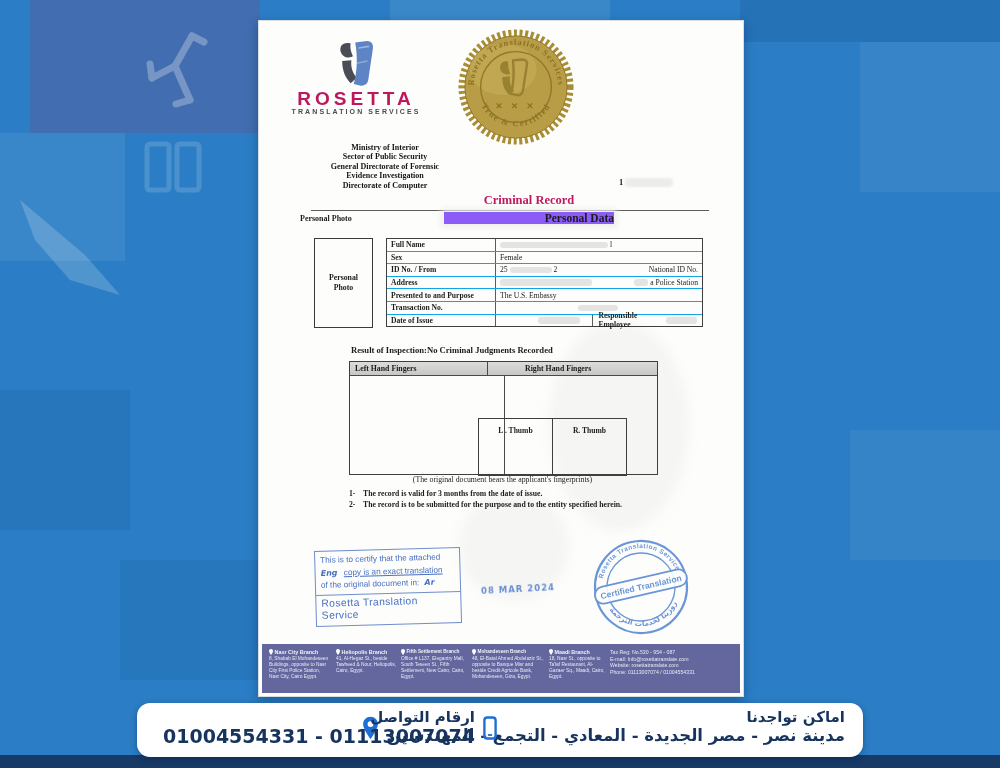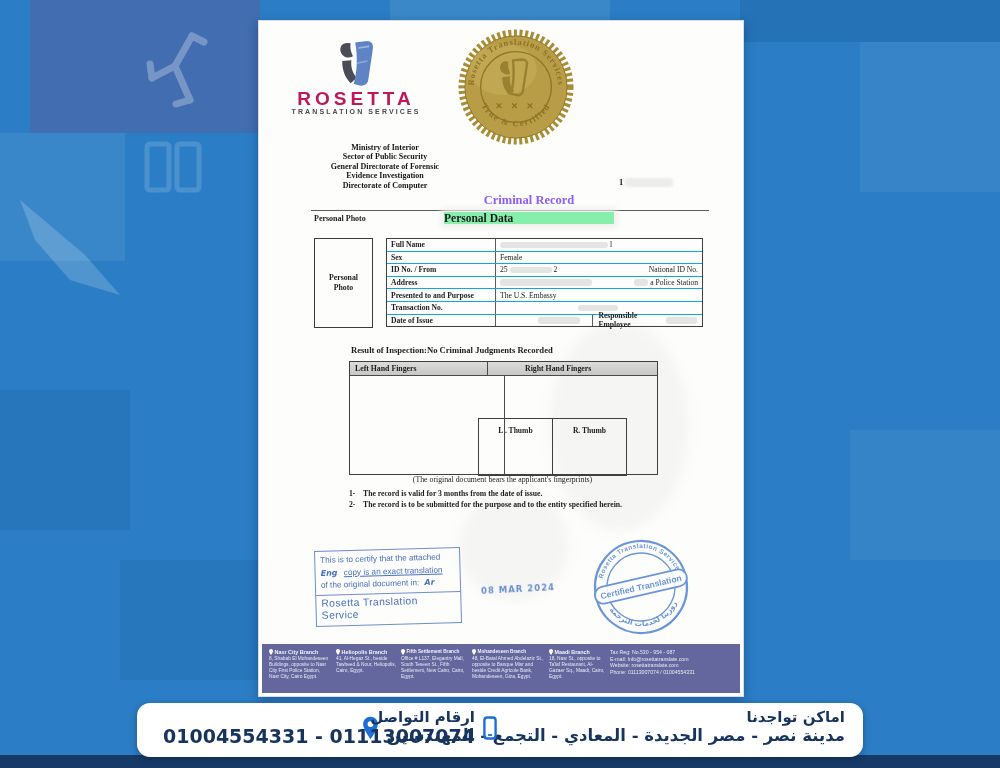--- a/index.html
+++ b/index.html
@@ -23,24 +23,24 @@
   .logo-name{
     font-family:"Liberation Sans",sans-serif;font-weight:bold;color:#be185d;
     font-size:19px;letter-spacing:4px;line-height:19px;
   }
   .logo-tag{
     font-family:"Liberation Sans",sans-serif;font-weight:bold;color:#4a4a52;
     font-size:7px;letter-spacing:2.1px;line-height:8px;
   }
   
   .ministry{font-weight:bold;font-size:8px;line-height:9.4px;text-align:center;color:#151515;}
-  .doc-title{font-weight:bold;font-size:12.5px;text-align:center;color:#8b5cf6;}
+  .doc-title{font-weight:bold;font-size:12.5px;text-align:center;color:#be185d;}
   .rule{border-top:1px solid #5c5c5c;height:0;}
   .small-b{font-weight:bold;font-size:8px;}
-  .section-title{font-weight:bold;font-size:11.5px;text-align:left;background:#86efac;box-shadow:0 0 6px 3px #ededeb;}
+  .section-title{font-weight:bold;font-size:11.5px;text-align:right;background:#8b5cf6;box-shadow:0 0 6px 3px #ededeb;}
   
   .photo-box{border:1.3px solid #3a3a3a;text-align:center;font-weight:bold;font-size:7.8px;line-height:10px;display:flex;flex-direction:column;justify-content:center;}
   
   .dtable{border:1.3px solid #3f3f3f;}
   .trow{display:flex;height:11.6px;border-bottom:1px solid #0ea5e9;align-items:center;font-size:7.6px;}
   .trow:last-child{border-bottom:none;gap:38px;}
   .tlabel{width:104px;flex:none;font-weight:bold;padding-left:4px;border-right:1px solid #5a5a5a;height:100%;display:flex;align-items:center;}
   .tval{flex:1;padding:0 4px;display:flex;align-items:center;height:100%;}
   .blob{display:inline-block;height:6.5px;background:#e4e4e2;border-radius:3px;filter:blur(.7px);}
   .blob2{display:inline-block;height:6.5px;background:#ececea;border-radius:3px;filter:blur(.9px);}
@@ -173,21 +173,21 @@
   </div>
 
   <div class="abs" style="left:360px;top:156px;font-weight:bold;font-size:8.5px;display:flex;align-items:center;gap:2px;">
     <span>1</span>
     <span class="blob2" style="width:48px;height:9px;"></span>
   </div>
 
   <div class="abs doc-title" style="left:60px;top:172px;width:420px;">Criminal Record</div>
   <div class="abs rule" style="left:52px;top:189px;width:398px;"></div>
 
-  <div class="abs small-b" style="left:55px;top:193px;">Personal Photo</div>
+  <div class="abs small-b" style="left:41px;top:193px;">Personal Photo</div>
   <div class="abs section-title" style="left:185px;top:191px;width:170px;">Personal Data</div>
 
   <div class="abs photo-box" style="left:55px;top:217px;width:57px;height:88px;">
     <div>Personal</div>
     <div>Photo</div>
   </div>
 
   <div class="abs dtable" style="left:127px;top:217px;width:315px;">
     <div class="trow">
       <div class="tlabel">Full Name</div>

